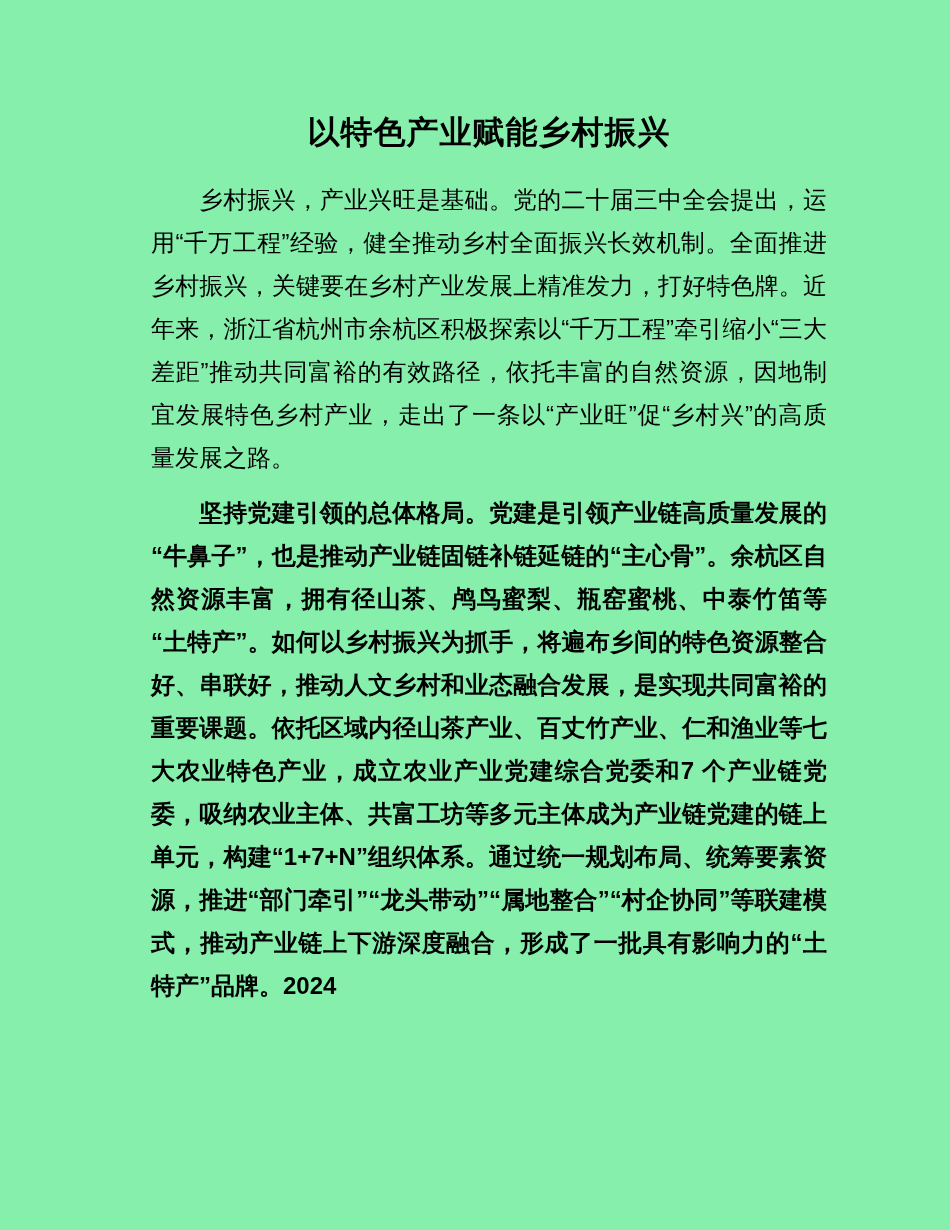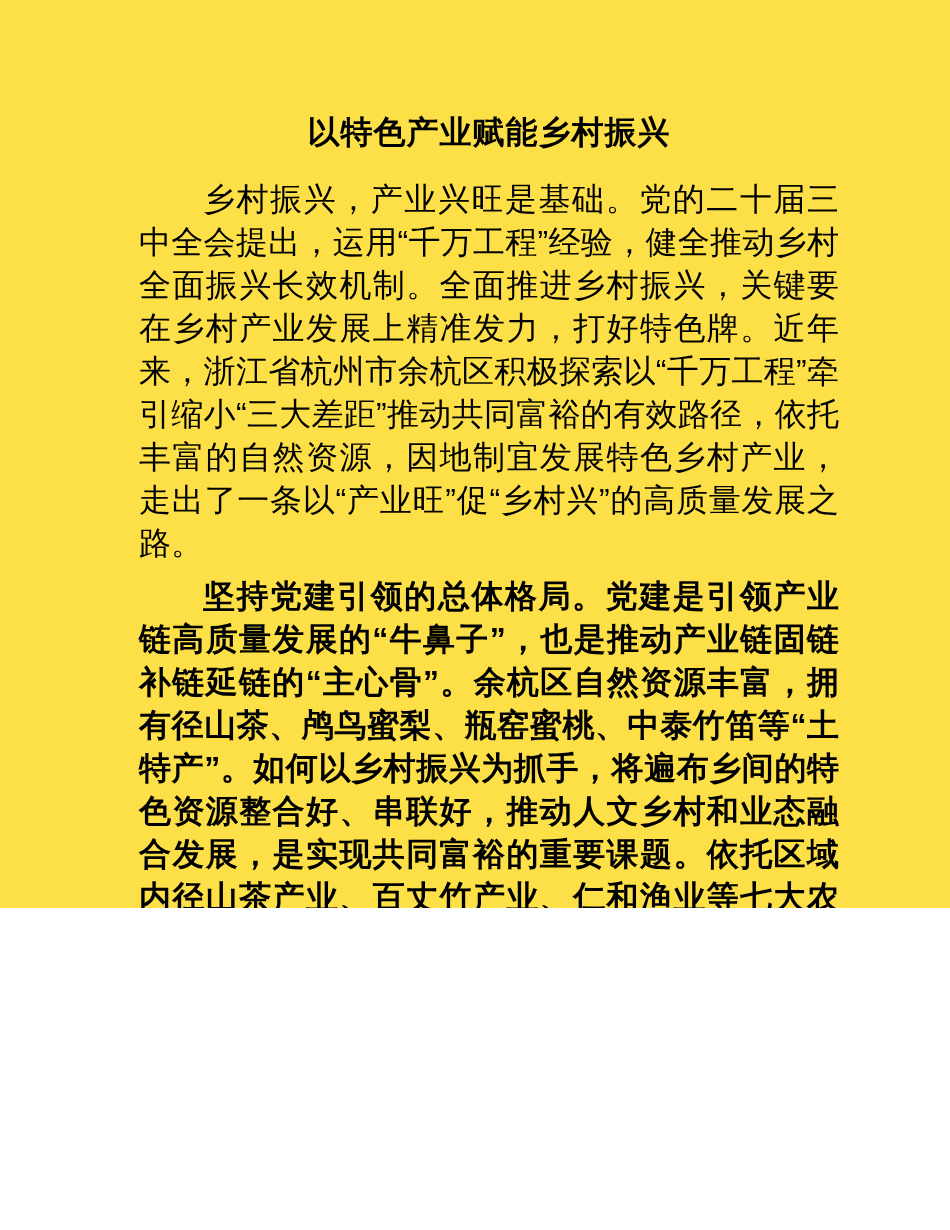--- a/index.html
+++ b/index.html
@@ -3,44 +3,44 @@
 <meta charset="utf-8">
 <style>
   html, body {
     margin: 0;
     padding: 0;
     background: #ffffff;
   }
   .page {
     position: relative;
     width: 950px;
-    height: 908px;
-    background: #fde047;
+    height: 1230px;
+    background: #86efac;
     overflow: hidden;
     font-family: "Liberation Sans", sans-serif;
     color: #000000;
     box-sizing: border-box;
   }
   .content {
     box-sizing: border-box;
     padding: 112px 111px 0 139px; 
     width: 100%;
   }
   .doc-title {
     margin: 0 0 26px 0;
     font-size: 32px;
     font-weight: 700;
     line-height: 40px;
     text-align: center;
     letter-spacing: 1px;
     color: #000000;
   }
   .paragraph {
-    margin: 0;
-    font-size: 32px;
+    margin: 12px;
+    font-size: 24px;
     line-height: 43px;
     text-align: justify;
     text-justify: inter-character;
     text-indent: 2em;
     color: #000000;
     word-break: normal;
     overflow-wrap: break-word;
   }
   .paragraph + .paragraph {
     margin-top: 10px;

